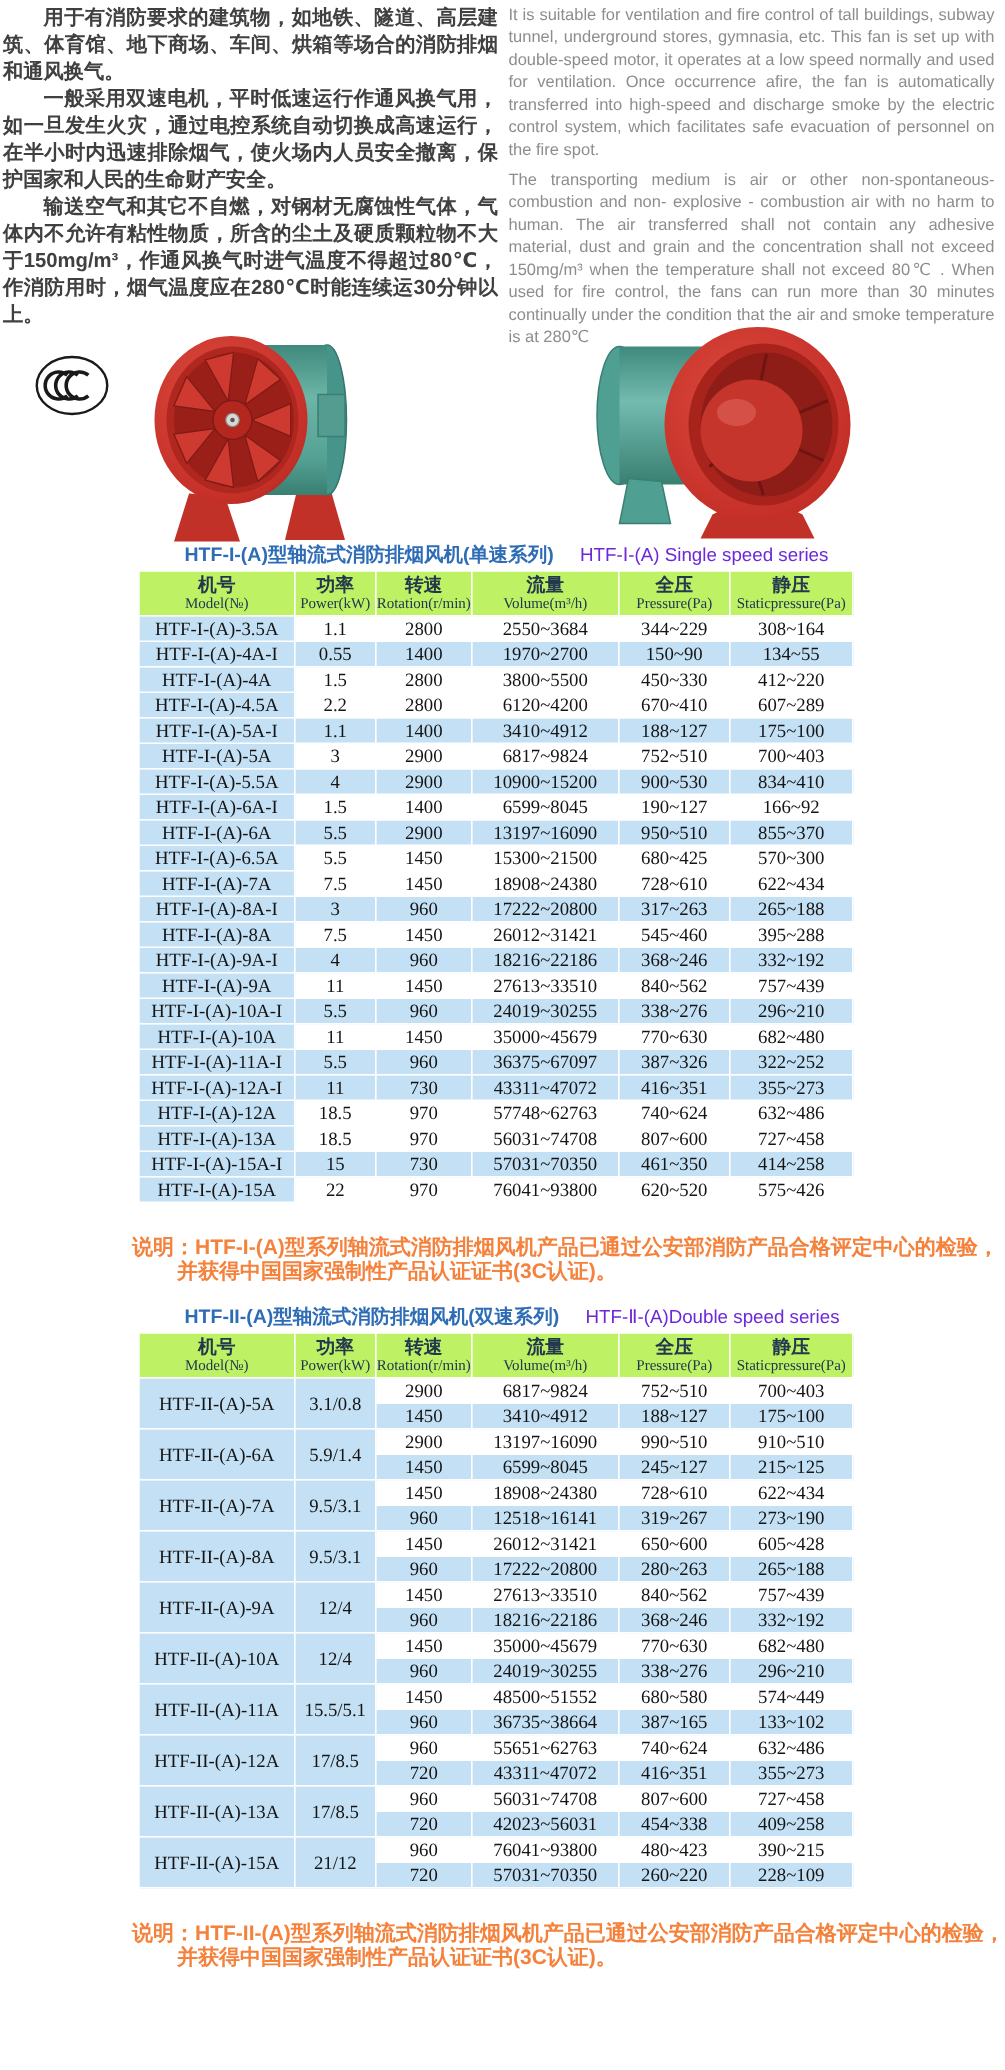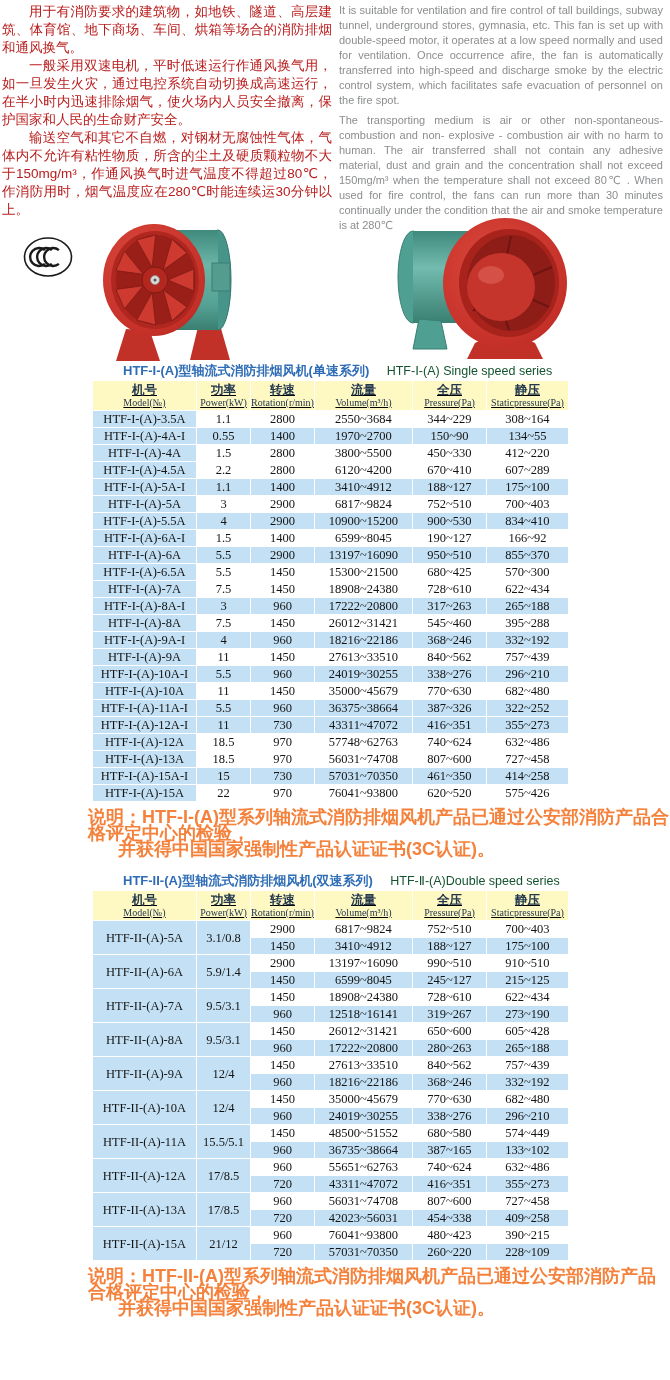--- a/index.html
+++ b/index.html
@@ -3,48 +3,48 @@
 <meta charset="utf-8">
 <style>
   html,body{margin:0;padding:0;}
   body{
     width:670px;height:1380px;overflow:hidden;background:#ffffff;
     font-family:"Liberation Sans","DejaVu Sans",sans-serif;
     position:relative;
   }
   
   .intro{display:flex;padding:3px 2px 0 2px;gap:7px;height:219px;box-sizing:border-box;}
-  .intro-zh{width:330px;font-size:13.5px;line-height:18px;color:#b91c1c;font-weight:normal;text-align:justify;}
+  .intro-zh{width:330px;font-size:13.5px;line-height:18px;color:#404040;font-weight:bold;text-align:justify;}
   .intro-zh p{margin:0;text-indent:2em;}
   .intro-en{width:324px;font-size:11px;line-height:15px;color:#8b8d8f;text-align:justify;}
   .intro-en p{margin:0 0 5px 0;}
   
   .figures{position:relative;height:143px;}
   .ccc{position:absolute;left:22px;top:16px;}
   .fan-left{position:absolute;left:98px;top:-6px;}
   .fan-right{position:absolute;left:383px;top:-4px;}
   
   .sec-title{margin:0 0 2px 95px;height:16px;line-height:16px;white-space:nowrap;}
   .t-zh{color:#2e6db6;font-weight:bold;font-size:13px;padding-left:28px;}
-  .t-en{color:#14532d;font-size:12.5px;margin-left:13px;}
+  .t-en{color:#6d28d9;font-size:12.5px;margin-left:13px;}
   
   table.spec{border-collapse:collapse;margin-left:92px;width:476px;table-layout:fixed;}
   table.spec th,table.spec td{border:1px solid #ffffff;padding:0;text-align:center;}
-  table.spec thead th{background:#fef9c3;height:29px;vertical-align:middle;text-decoration:underline;}
+  table.spec thead th{background:#bef264;height:29px;vertical-align:middle;}
   .th-zh{display:block;font-size:12.5px;font-weight:bold;color:#23374d;line-height:13px;}
   .th-en{display:block;font-size:10px;font-weight:normal;color:#23374d;line-height:11px;
          font-family:"Liberation Serif","DejaVu Serif",serif;}
   table.spec td{
     height:16px;line-height:16px;font-size:12.5px;color:#141414;
     font-family:"Liberation Serif","DejaVu Serif",serif;white-space:nowrap;
   }
   td.blue{background:#c3e0f4;}
   td.white{background:#ffffff;}
   
-  .note{margin:7px 0 0 88px;color:#f5823c;font-weight:bold;font-size:18px;line-height:16px;}
+  .note{margin:21px 0 0 88px;color:#f5823c;font-weight:bold;font-size:14px;line-height:16px;}
   .note-indent{margin-left:30px;}
   .gap-before-t2{height:15px;}
 </style>
 </head>
 <body>
 
 <div>
 
   <section class="intro">
     <div class="intro-zh">
@@ -310,21 +310,21 @@
           <td class="white">11</td>
           <td class="white">1450</td>
           <td class="white">35000~45679</td>
           <td class="white">770~630</td>
           <td class="white">682~480</td>
         </tr>
         <tr>
           <td class="blue">HTF-I-(A)-11A-I</td>
           <td class="blue">5.5</td>
           <td class="blue">960</td>
-          <td class="blue">36375~38664</td>
+          <td class="blue">36375~67097</td>
           <td class="blue">387~326</td>
           <td class="blue">322~252</td>
         </tr>
         <tr>
           <td class="blue">HTF-I-(A)-12A-I</td>
           <td class="blue">11</td>
           <td class="blue">730</td>
           <td class="blue">43311~47072</td>
           <td class="blue">416~351</td>
           <td class="blue">355~273</td>

